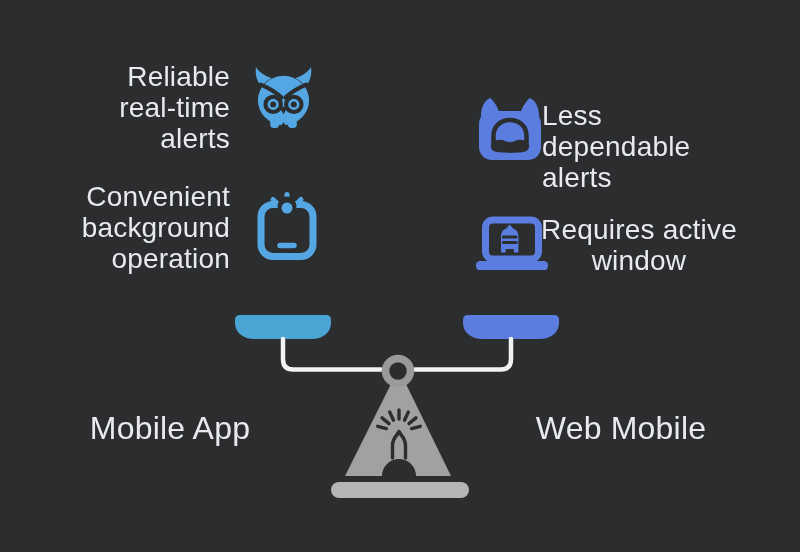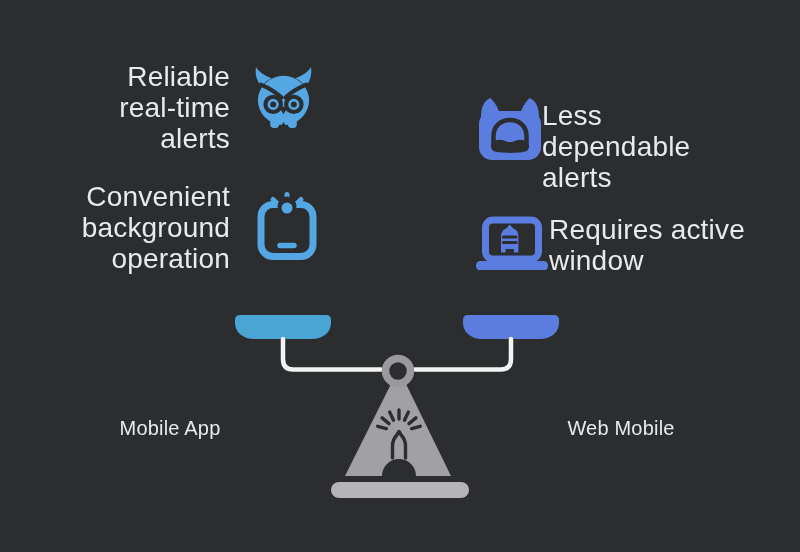--- a/index.html
+++ b/index.html
@@ -25,21 +25,21 @@
   .feat{
     position:absolute;
     font-size:28px;
     line-height:31px;
     color:var(--text-color);
     letter-spacing:0.2px;
   }
   .t-right{text-align:right;}
   .side-label{
     position:absolute;
-    font-size:20px;
+    font-size:32px;
     line-height:30px;
     text-align:center;
     color:var(--text-color);
     letter-spacing:0.2px;
   }
   .icon{position:absolute;display:block;}
   
   .fa{fill:var(--accent-left);}
   .fr{fill:var(--accent-right);}
   .fb{fill:var(--background);}
@@ -101,21 +101,21 @@
   <div class="feat" style="left:530px;top:100px;width:215px;margin-left:12px;">Less dependable alerts</div>
 
   <svg class="icon" style="left:474px;top:216px;width:76px;height:54px;" viewBox="0 0 76 54" aria-hidden="true">
     <rect x="11.5" y="4" width="53" height="39" rx="7.5" fill="none" stroke="var(--accent-right)" stroke-width="7"></rect>
     <path class="fr" d="M27 36.5 L27 20 C27 16 29 13.5 32.2 12.4 L35.7 8.6 L39.2 12.4 C42.4 13.5 44.4 16 44.4 20 L44.4 36.5 L39.8 36.5 L39.8 33 L31.6 33 L31.6 36.5 Z"></path>
     <path class="sb3" d="M29.5 21 L42 21"></path>
     <path class="sb3" d="M29.5 26.5 L42 26.5"></path>
     <rect class="fr" x="2" y="45" width="72" height="9.5" rx="4.5"></rect>
   </svg>
 
-  <div class="feat" style="left:549px;top:214px;width:210px;">Requires active window</div>
+  <div class="feat" style="left:534px;top:214px;width:210px;text-align:center;">Requires active window</div>
 
   <svg class="icon" style="left:230px;top:300px;width:340px;height:210px;" viewBox="0 0 340 210" aria-hidden="true">
     <path class="pan-l" d="M10 15 L96 15 Q101 15 101 20 L101 23 C101 33 92 39 82 39 L24 39 C14 39 5 33 5 23 L5 20 Q5 15 10 15 Z"></path>
     <path class="pan-r" d="M238 15 L324 15 Q329 15 329 20 L329 23 C329 33 320 39 310 39 L252 39 C242 39 233 33 233 23 L233 20 Q233 15 238 15 Z"></path>
     <path class="beam" d="M53 39 L53 59 Q53 69.5 63 69.5 L151 69.5"></path>
     <path class="beam" d="M281 39 L281 59 Q281 69.5 271 69.5 L185 69.5"></path>
     <path class="ped" d="M161.5 83 C165.5 80 171.5 80 175.5 83 L221 176 L115 176 Z"></path>
     <circle class="ring" cx="168" cy="71" r="12.5"></circle>
     <path class="fb" d="M152 176 A17 17 0 0 1 186 176 Z"></path>
     <path class="sb4" d="M162.5 158 L162.5 146 C162.5 141 164.5 137.5 166.8 135 L169 131.5 L171.2 135 C173.5 137.5 175.5 141 175.5 146 L175.5 158"></path>

